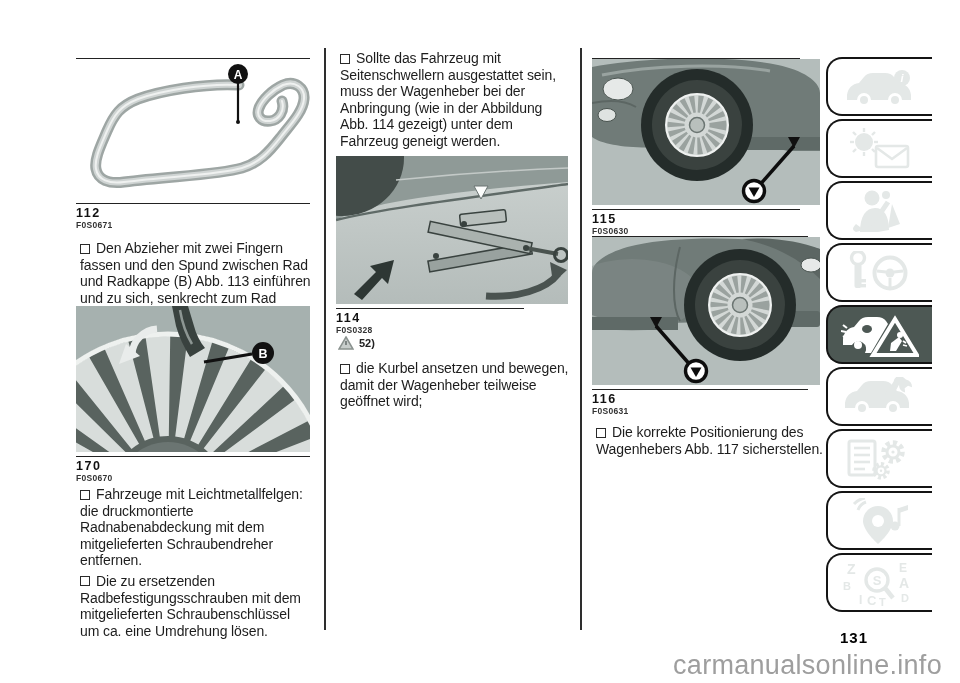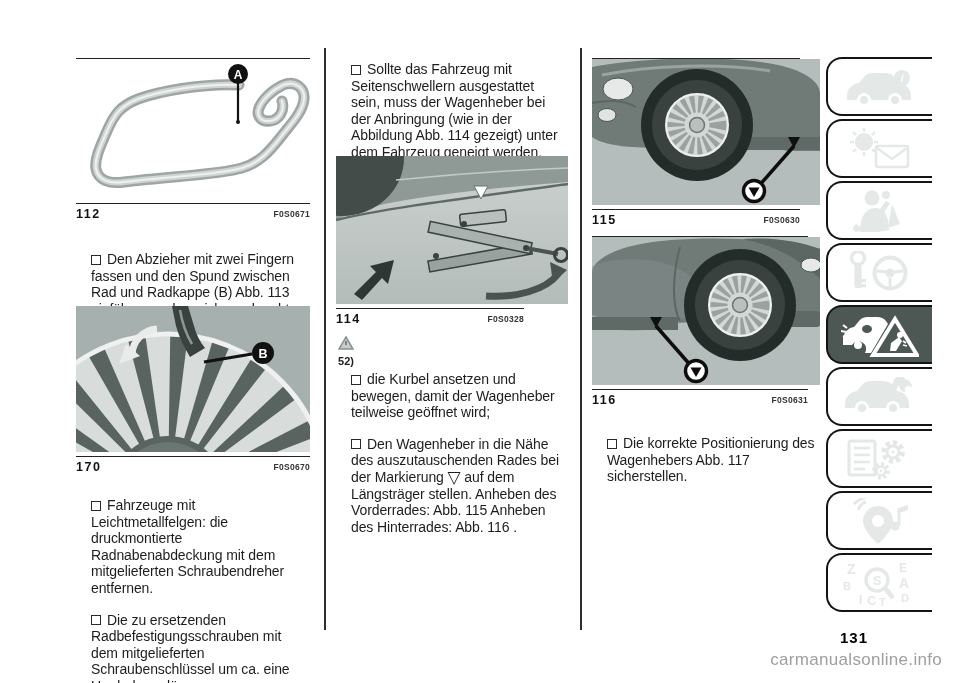--- a/index.html
+++ b/index.html
@@ -1,44 +1,44 @@
 <!DOCTYPE html>
 <html><head>
 <meta charset="utf-8">
 <style>
   html,body{margin:0;padding:0;background:#ffffff;}
   .page{position:relative;width:960px;height:683px;background:#ffffff;overflow:hidden;
         font-family:"Liberation Sans","DejaVu Sans",sans-serif;color:#1c1c1c;}
   
   .para{font-size:14px;line-height:16.6px;letter-spacing:-0.1px;color:#1d1d1d;text-align:left;}
-  .para p{margin:15px;}
+  .para p{margin:4px;}
   .bullet{display:inline-block;width:8px;height:8px;border:1.6px solid #2a2a2a;
           margin-right:6px;position:relative;top:0.5px;}
   
   .figure{position:absolute;}
   .fig-top-rule{border-top:1.6px solid #222;}
-  .fig-caption{display:flex;justify-content:space-between;align-items:center;
-               border-top:1.3px solid #222;padding-top:2px;height:15px;}
+  .fig-caption{display:flex;justify-content:space-between;align-items:flex-start;
+               border-top:1.3px solid #222;padding-top:2px;height:15px;flex-direction:column;}
   .fig-num{font-size:12.5px;font-weight:bold;letter-spacing:1.5px;color:#111;}
   .fig-code{font-size:8.5px;font-weight:bold;color:#333;letter-spacing:0.3px;}
   .vdivider{position:absolute;top:48px;height:582px;width:1.5px;background:#2e2e2e;}
   
-  .warnrow{position:absolute;display:flex;align-items:center;gap:5px;flex-direction:column;}
+  .warnrow{position:absolute;display:flex;align-items:center;gap:5px;}
   .warn-num{font-size:11px;font-weight:bold;color:#222;}
   .tri-inline{font-size:17px;line-height:14px;position:relative;top:1px;}
   
   .tab{position:absolute;left:826px;width:104px;height:55px;background:#fff;
        border:2.5px solid #141414;border-right:none;border-radius:16px 0 0 16px;
        display:flex;align-items:center;justify-content:center;color:#e4e8e7;}
   .tab.active{background:#4d5854;color:#ffffff;}
   .tab svg{display:block;}
   
   .page-num{position:absolute;left:840px;top:629px;font-size:15px;font-weight:bold;
             letter-spacing:1px;color:#000;}
-  .watermark{position:absolute;right:18px;top:650px;font-size:17px;color:#9e9e9e;
+  .watermark{position:absolute;right:18px;top:650px;font-size:27px;color:#9e9e9e;
              letter-spacing:0.3px;}
 </style>
 </head>
 <body>
 
 <div class="page">
 
   <div class="figure" style="left:76px;top:58px;width:234px;">
     <div class="fig-top-rule"></div>
     <svg width="234" height="140" viewBox="0 0 234 140">
@@ -127,21 +127,20 @@
   <div class="warnrow" style="left:338px;top:336px;">
     <svg width="16" height="14" viewBox="0 0 16 14">
       <polygon points="8,1 15,13 1,13" fill="#c7cdcb" stroke="#8a928f" stroke-width="1.5"></polygon>
       <line x1="8" y1="5" x2="8" y2="9" stroke="#6a7270" stroke-width="1.6"></line>
     </svg>
     <span class="warn-num">52)</span>
   </div>
 
   <div class="para" style="position:absolute;left:336px;top:356px;width:240px;">
     <p><span class="bullet"></span><span>die Kurbel ansetzen und bewegen, damit der Wagenheber teilweise geöffnet wird;</span></p>
-    <p><span class="bullet"></span><span>Den Wagenheber in die Nähe des auszutauschenden Rades bei der Markierung </span><span class="tri-inline">▽</span><span> auf dem Längsträger stellen. Anheben des Vorderrades: Abb. 115 Anheben des Hinterrades: Abb. 116 .</span></p>
   </div>
 
   <div class="vdivider" style="left:580px;"></div>
 
   <div class="figure" style="left:592px;top:58px;width:208px;">
     <div class="fig-top-rule"></div>
     <svg width="228" height="146" viewBox="0 0 228 146">
       <rect x="0" y="0" width="228" height="146" fill="#b4bdbb"></rect>
       <path d="M0,8 C50,-2 140,-4 186,6 C210,11 228,22 228,34 V92 H196 C172,86 160,84 150,84 L70,88 C40,90 10,86 0,78 Z" fill="#707b78"></path>
       <path d="M10,16 C60,6 130,4 178,12" stroke="#99a3a0" stroke-width="3" fill="none"></path>

